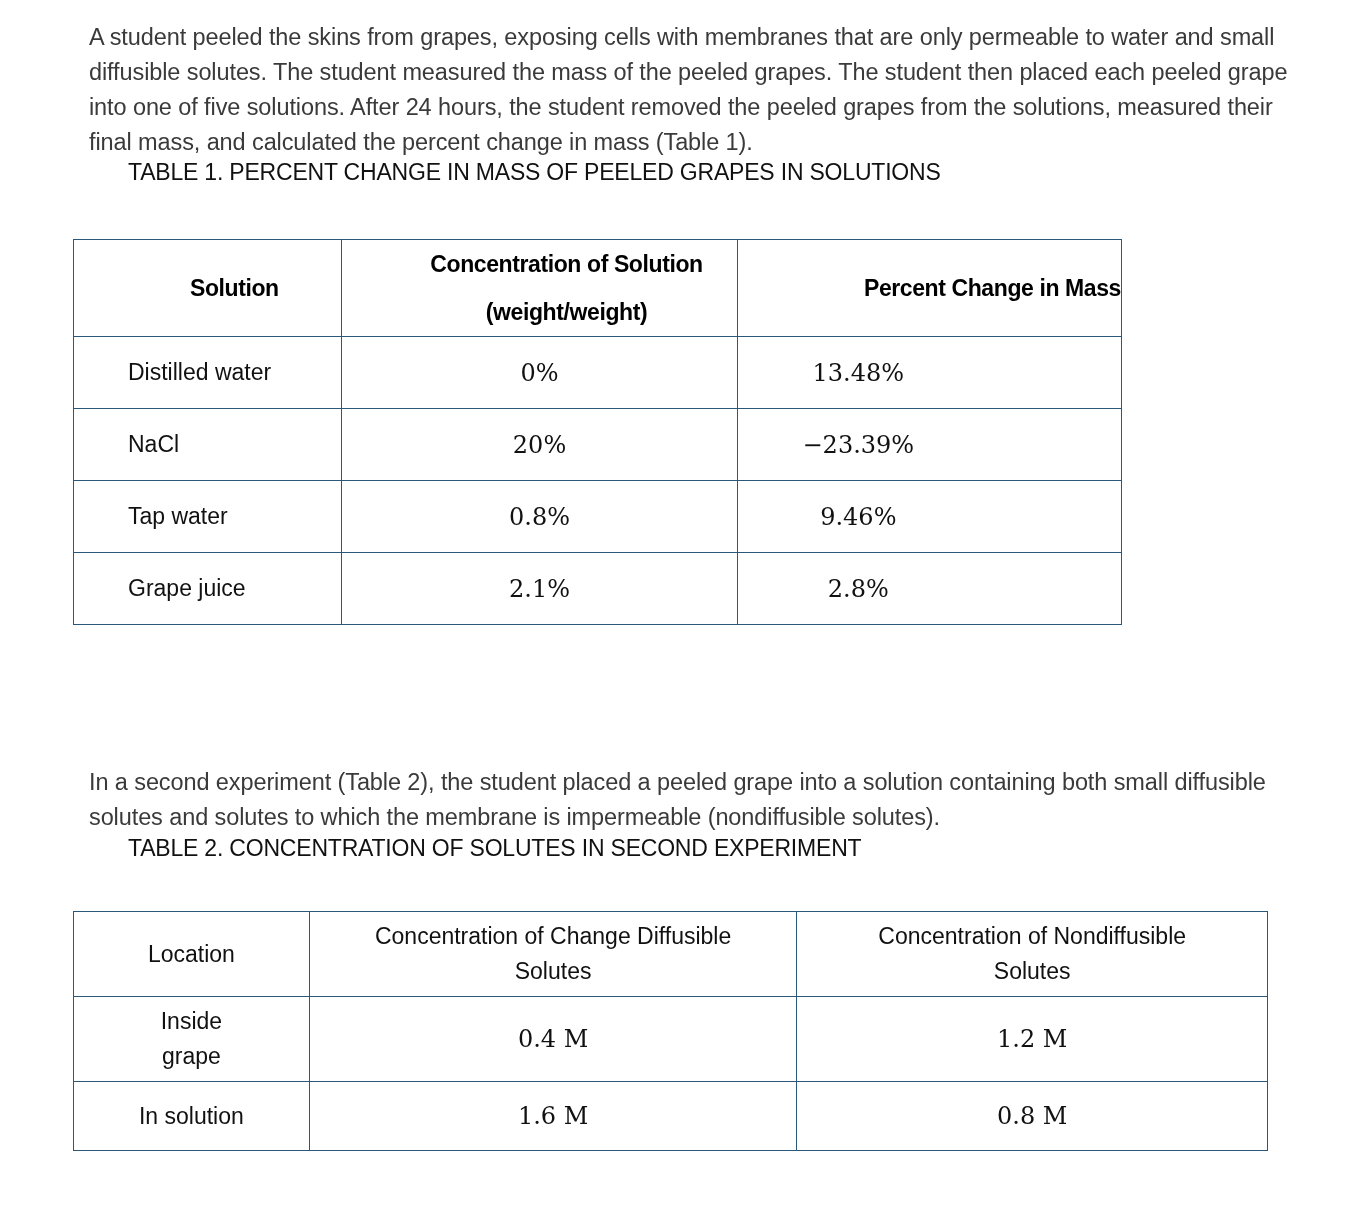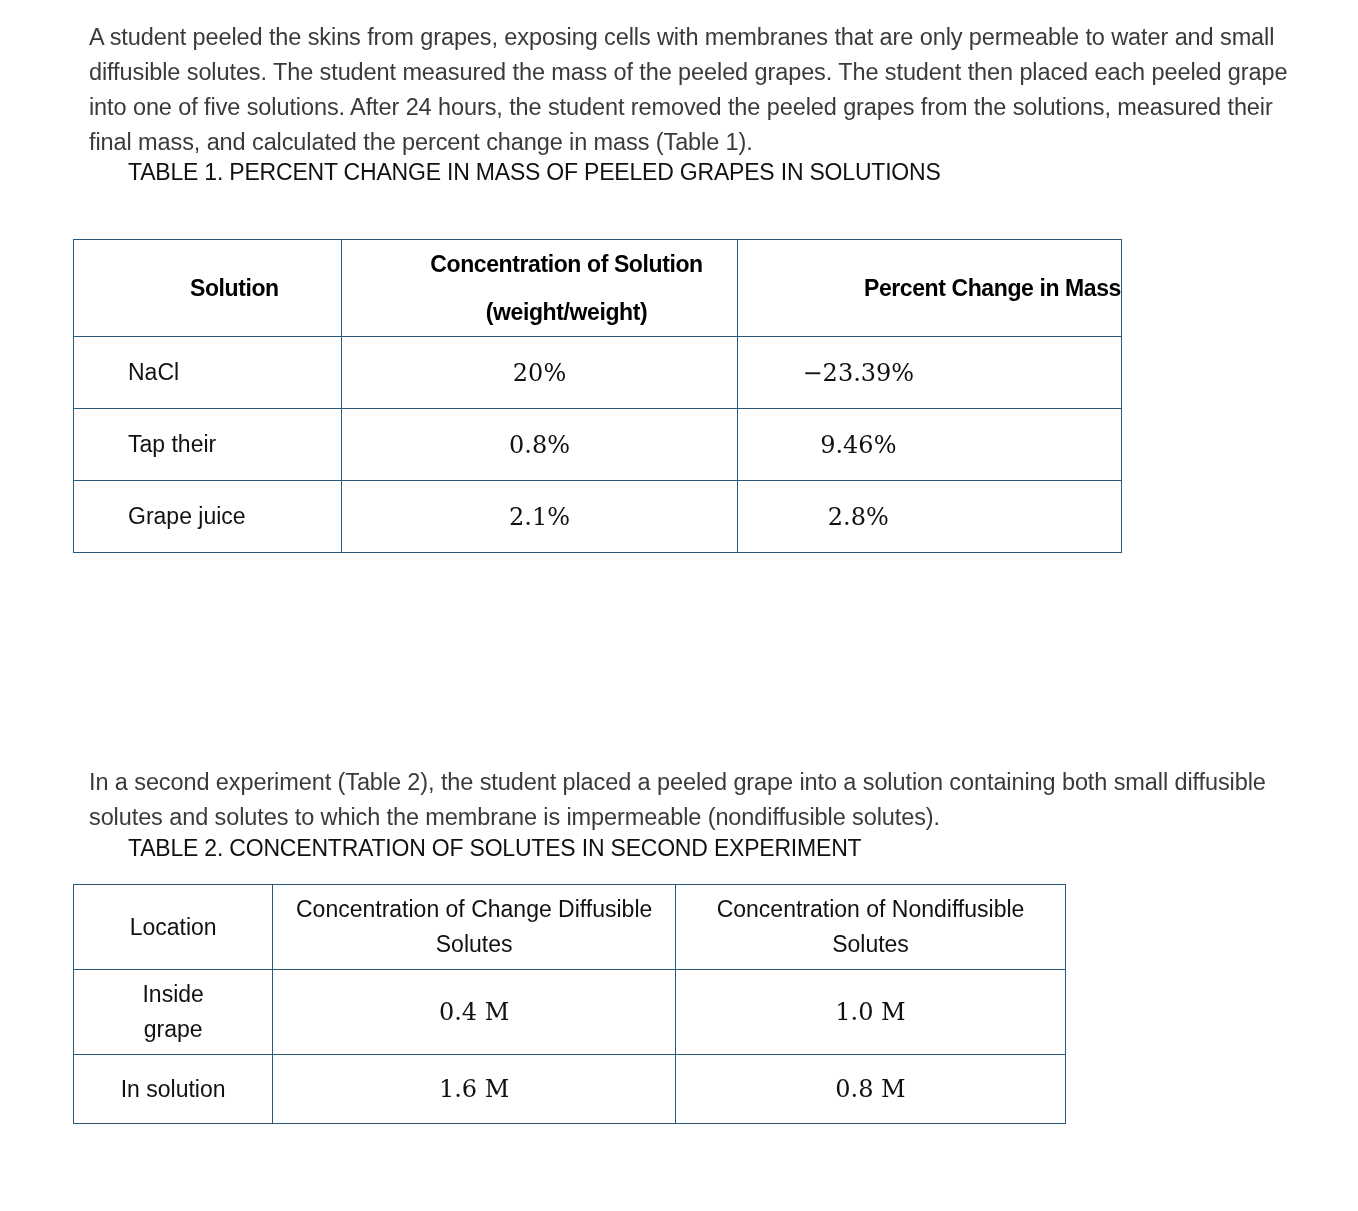--- a/index.html
+++ b/index.html
@@ -16,21 +16,21 @@
   .t1 th { font-weight: bold; font-size: 23px; color: #000; height: 96px; line-height: 48px; text-align: center; letter-spacing: -0.4px; }
   .t1 th.c0 { padding-left: 54px; }
   .t1 th.ccol { padding-left: 54px; }
   .t1 th.pcol { text-align: right; }
   .t1 td { height: 71px; font-size: 23px; color: #111; }
   .t1 td.name { padding-left: 54px; font-family: "Liberation Sans", sans-serif; }
   .t1 td.num { font-family: "DejaVu Serif", serif; font-size: 24px; }
   .t1 td.conc { text-align: center; }
   .t1 td.pct { text-align: left; }
   .t1 td.pct span { display: inline-block; width: 240px; text-align: center; }
-  .t2 { left: 73px; top: 884px; width: 993px; }
+  .t2 { left: 73px; top: 911px; width: 1195px; }
   .t2 th { font-weight: normal; font-size: 23px; color: #111; height: 84px; line-height: 35px; text-align: center; }
   .t2 td { font-size: 23px; color: #111; text-align: center; }
   .t2 td.loc { line-height: 35px; }
   .t2 td.num { font-family: "DejaVu Serif", serif; font-size: 24px; }
   .t2 tr.r1 td { height: 84px; }
   .t2 tr.r2 td { height: 68px; }
 </style>
 </head>
 <body>
 
@@ -47,26 +47,31 @@
   <tbody>
       <tr>
     <th class="c0">Solution</th>
     <th class="ccol">
       <div>Concentration of Solution</div>
       <div>(weight/weight)</div>
     </th>
     <th class="pcol">Percent Change in Mass</th>
   </tr>
   <tr>
+    <td class="name">Distilled water</td>
+    <td class="num conc">0%</td>
+    <td class="num pct"><span>13.48%</span></td>
+  </tr>
+  <tr>
     <td class="name">NaCl</td>
     <td class="num conc">20%</td>
     <td class="num pct"><span>−23.39%</span></td>
   </tr>
   <tr>
-    <td class="name">Tap their</td>
+    <td class="name">Tap water</td>
     <td class="num conc">0.8%</td>
     <td class="num pct"><span>9.46%</span></td>
   </tr>
   <tr>
     <td class="name">Grape juice</td>
     <td class="num conc">2.1%</td>
     <td class="num pct"><span>2.8%</span></td>
   </tr>
 </tbody>
   </table>
@@ -92,21 +97,21 @@
       <div>Concentration of Nondiffusible</div>
       <div>Solutes</div>
     </th>
   </tr>
   <tr class="r1">
     <td class="loc">
       <div>Inside</div>
       <div>grape</div>
     </td>
     <td class="num">0.4 M</td>
-    <td class="num">1.0 M</td>
+    <td class="num">1.2 M</td>
   </tr>
   <tr class="r2">
     <td class="loc">In solution</td>
     <td class="num">1.6 M</td>
     <td class="num">0.8 M</td>
   </tr>
 </tbody>
   </table>
 
 </body></html>

